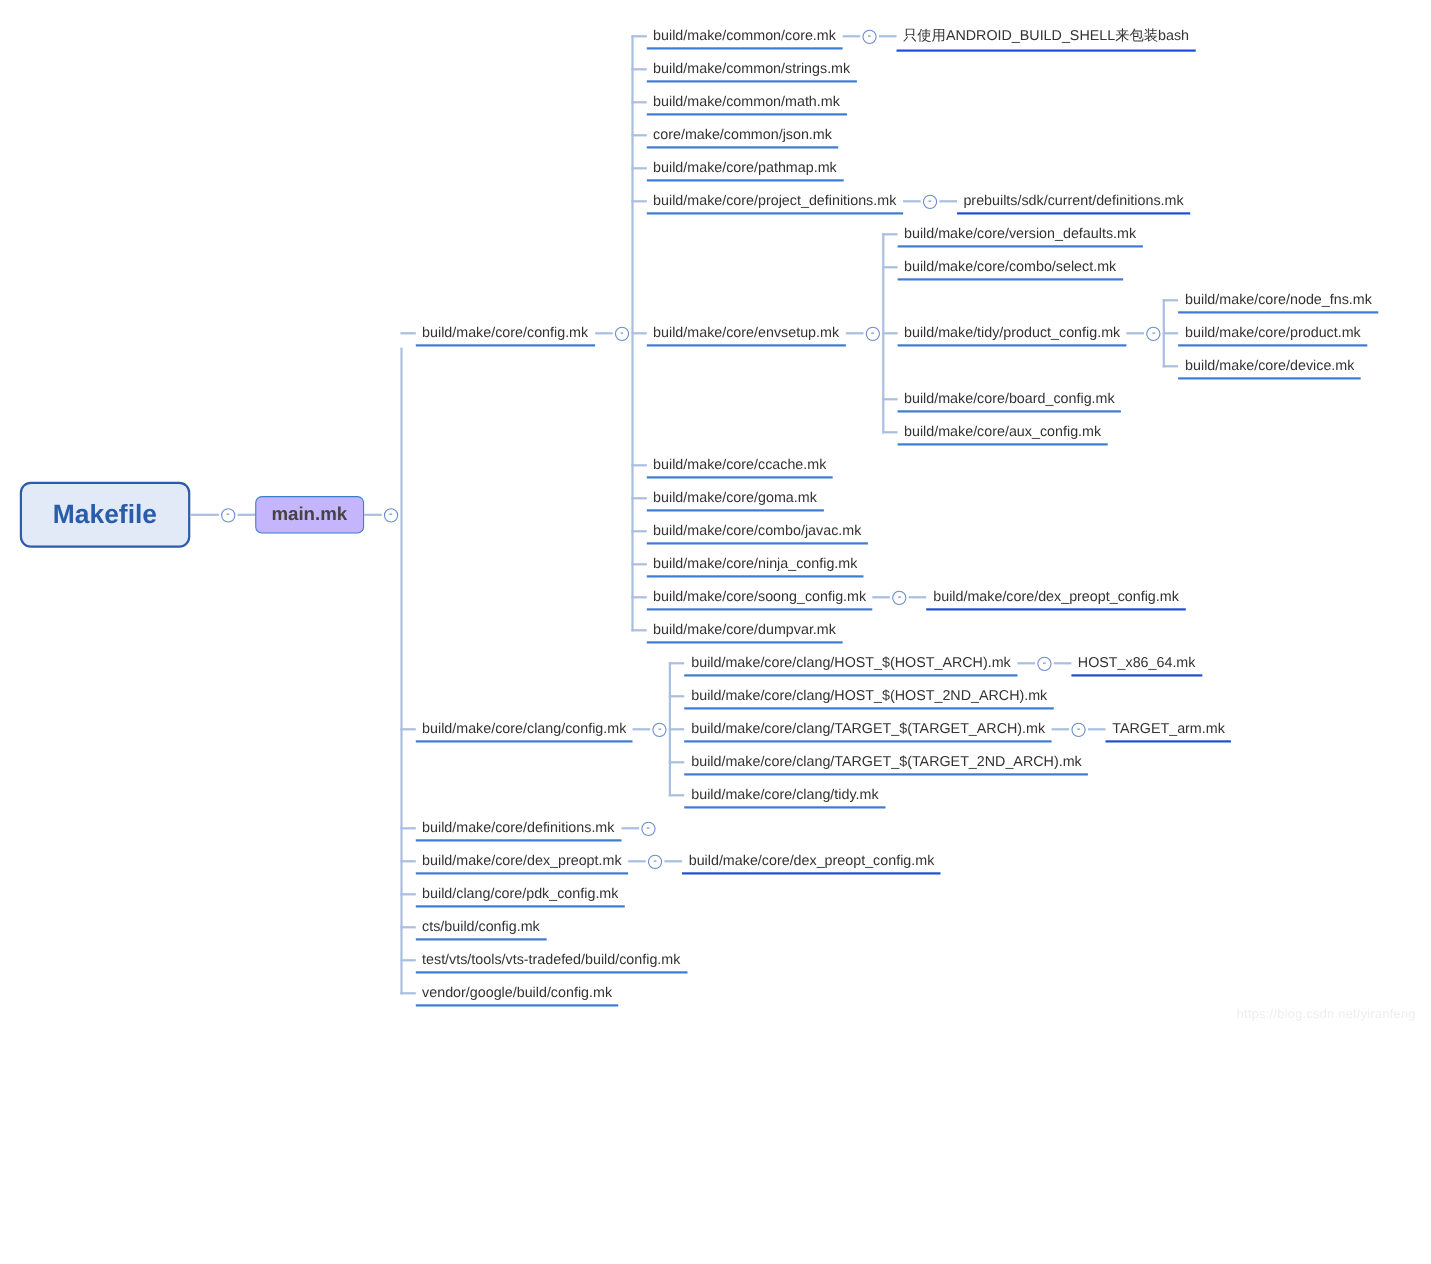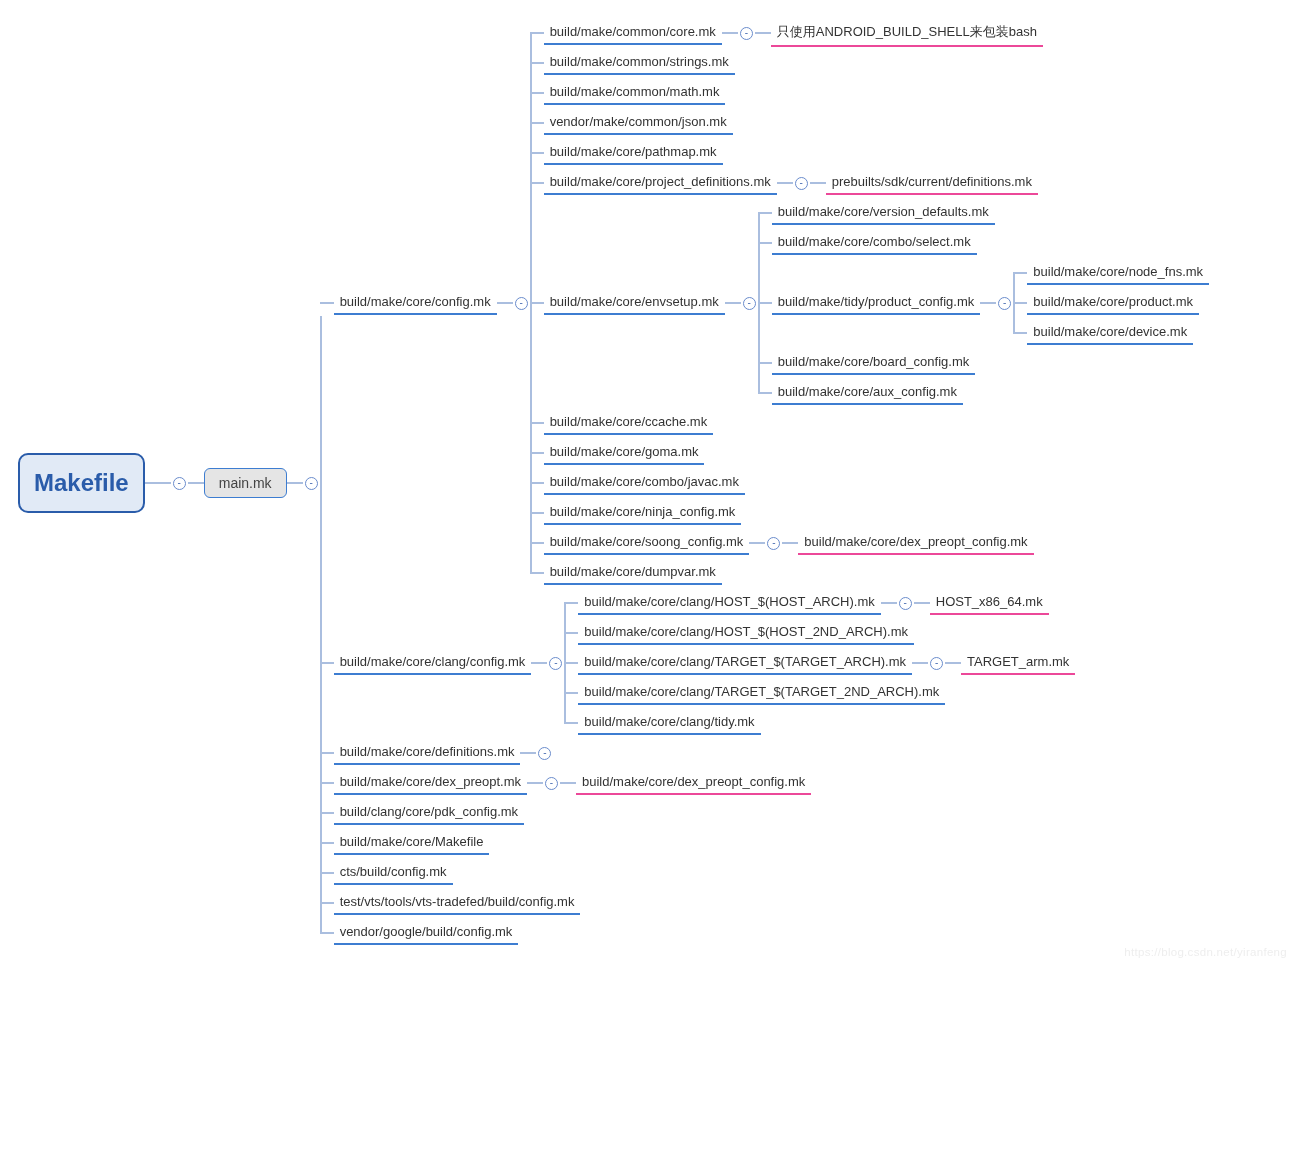--- a/index.html
+++ b/index.html
@@ -14,21 +14,21 @@
     position: relative;
   }
   .mindmap {
     display: flex;
     align-items: center;
   }
   .root-box {
     border: 2.5px solid #2a5caa;
     background: #e1eaf6;
     border-radius: 10px;
-    padding: 14px 14px;
+    padding: 14px 28px;
     font-size: 24px;
     font-weight: 600;
     color: #2a5caa;
     flex-shrink: 0;
   }
   .branch-row {
     display: flex;
     align-items: center;
     position: relative;
   }
@@ -37,24 +37,25 @@
     padding: 3px 6px 4px 6px;
     margin: 3px 0;
     white-space: nowrap;
     flex-shrink: 0;
     display: inline-block;
   }
   .sub-root {
     border: 1.5px solid #3d7dd1;
     border-radius: 6px;
     padding: 6px 14px;
-    background: #e5e5e5;
-    font-size: 14px;
+    background: #c4b5fd;
+    font-size: 17px;
     color: #444;
     flex-shrink: 0;
+    font-weight: bold;
   }
   .conn {
     width: 26px;
     height: 2px;
     background: #aabedf;
     flex-shrink: 0;
   }
   .conn-sm {
     width: 16px;
     height: 2px;
@@ -91,21 +92,21 @@
     background: #aabedf;
   }
   .vgroup > .branch-row::before {
     content: "";
     width: 14px;
     height: 2px;
     background: #aabedf;
     flex-shrink: 0;
   }
   .leaf-back {
-    border-bottom: 2px solid #ec4899;
+    border-bottom: 2px solid #1d4ed8;
     padding: 3px 6px 4px 6px;
     white-space: nowrap;
   }
   .watermark {
     position: absolute;
     right: 14px;
     bottom: 8px;
     font-size: 11.5px;
     color: #eee;
     letter-spacing: 0.3px;
@@ -141,21 +142,21 @@
           <div class="leaf-back">只使用ANDROID_BUILD_SHELL来包装bash</div>
         </div>
 
         <div class="branch-row">
             <div class="node">build/make/common/strings.mk</div>
           </div>
         <div class="branch-row">
             <div class="node">build/make/common/math.mk</div>
           </div>
         <div class="branch-row">
-            <div class="node">vendor/make/common/json.mk</div>
+            <div class="node">core/make/common/json.mk</div>
           </div>
         <div class="branch-row">
             <div class="node">build/make/core/pathmap.mk</div>
           </div>
 
         <div class="branch-row">
           <div class="node">build/make/core/project_definitions.mk</div>
           <div class="conn-sm"></div>
           <div class="toggle">-</div>
           <div class="conn-sm"></div>
@@ -270,23 +271,20 @@
       <div class="conn-sm"></div>
       <div class="toggle">-</div>
       <div class="conn-sm"></div>
       <div class="leaf-back">build/make/core/dex_preopt_config.mk</div>
     </div>
 
     <div class="branch-row">
         <div class="node">build/clang/core/pdk_config.mk</div>
       </div>
     <div class="branch-row">
-        <div class="node">build/make/core/Makefile</div>
-      </div>
-    <div class="branch-row">
         <div class="node">cts/build/config.mk</div>
       </div>
     <div class="branch-row">
         <div class="node">test/vts/tools/vts-tradefed/build/config.mk</div>
       </div>
     <div class="branch-row">
         <div class="node">vendor/google/build/config.mk</div>
       </div>
 
   </div>

